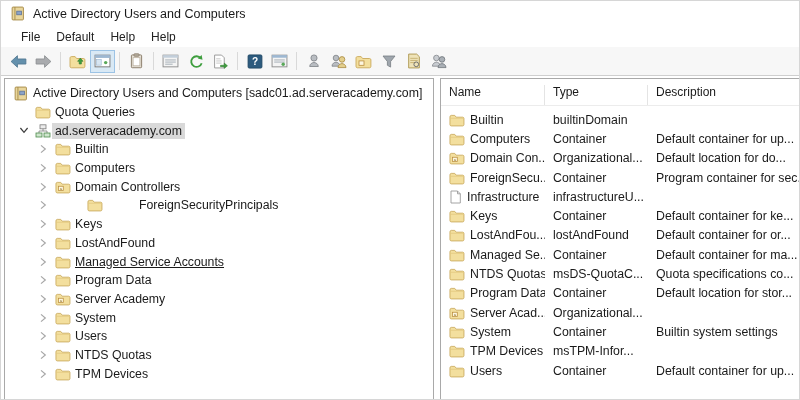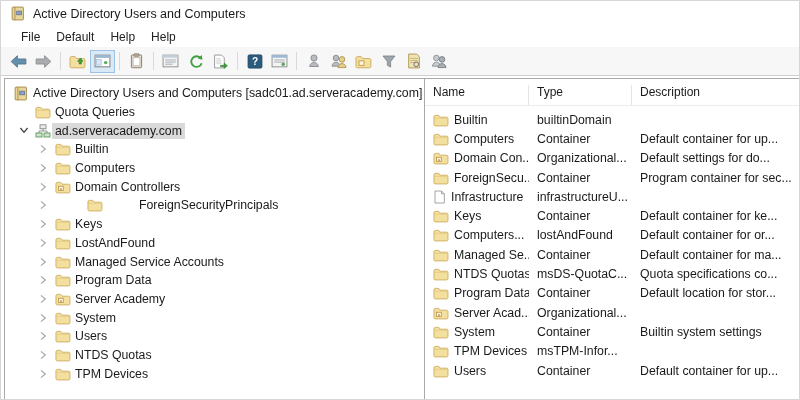--- a/index.html
+++ b/index.html
@@ -21,21 +21,21 @@
              background:#f7f7f7; border-bottom:1px solid #cfcfcf; }
   .tb-btn { width:25px; height:23px; display:flex; align-items:center; justify-content:center;
             background:transparent; border:1px solid transparent; }
   .tb-btn.pressed { background:#d9e9f5; border:1px solid #9cc3e5; }
   .tb-sep { width:1px; height:18px; background:#d9d9d9; margin:0 4px; }
 
   
   .content { position:absolute; top:75px; left:0; right:0; bottom:0; background:#fff; }
   .pane { position:absolute; top:2px; bottom:-1px; background:#fff; border:1px solid #a9a9a9; overflow:hidden; }
   #tree-pane { left:3px; width:430px; }
-  #list-pane { left:423px; right:-1px; }
+  #list-pane { left:439px; right:-1px; }
 
   
   .tree-inner { padding-top:5px; }
   .tree-row { height:18.7px; display:flex; align-items:center; font-size:12.3px; color:#1a1a1a; cursor:default; white-space:nowrap; }
   .chev-slot { width:16px; display:flex; align-items:center; justify-content:flex-start; flex:none; }
   .tree-icon { width:17px; display:flex; align-items:center; flex:none; }
   .tree-label { padding:1px 3px; }
   .tree-label.selected { background:#d9d9d9; }
 
   
@@ -338,21 +338,21 @@
               </svg>
             </span>
             <span class="tree-icon">
               <svg width="16" height="14" viewBox="0 0 17 14">
                 <path d="M1 3.6 C1 2.8 1.6 2.1 2.4 2.1 H6.1 L7.6 4 H14.6 C15.3 4 15.9 4.6 15.9 5.3 V11.9 C15.9 12.7 15.3 13.3 14.5 13.3 H2.4 C1.6 13.3 1 12.7 1 11.9 Z" fill="#f3df9e" stroke="#c9a95b" stroke-width="0.9"></path>
                 <path d="M1 5.2 H15.9" stroke="#e2c77e" stroke-width="0.8"></path>
               </svg>
             </span>
             <span class="tree-label">LostAndFound</span>
           </div>
-          <div class="tree-row" style="padding-left: 34px;">
+          <div class="tree-row" style="padding-left: 34px; text-decoration: underline;">
             <span class="chev-slot">
               <svg width="8" height="10" viewBox="0 0 8 10">
                 <path d="M2 1.4 L6.3 5 L2 8.6" fill="none" stroke="#a6a6a6" stroke-width="1.2"></path>
               </svg>
             </span>
             <span class="tree-icon">
               <svg width="16" height="14" viewBox="0 0 17 14">
                 <path d="M1 3.6 C1 2.8 1.6 2.1 2.4 2.1 H6.1 L7.6 4 H14.6 C15.3 4 15.9 4.6 15.9 5.3 V11.9 C15.9 12.7 15.3 13.3 14.5 13.3 H2.4 C1.6 13.3 1 12.7 1 11.9 Z" fill="#f3df9e" stroke="#c9a95b" stroke-width="0.9"></path>
                 <path d="M1 5.2 H15.9" stroke="#e2c77e" stroke-width="0.8"></path>
               </svg>
@@ -484,21 +484,21 @@
               <span>
                 <svg width="16" height="14" viewBox="0 0 17 14">
                   <path d="M1 3.6 C1 2.8 1.6 2.1 2.4 2.1 H6.1 L7.6 4 H14.6 C15.3 4 15.9 4.6 15.9 5.3 V11.9 C15.9 12.7 15.3 13.3 14.5 13.3 H2.4 C1.6 13.3 1 12.7 1 11.9 Z" fill="#f3df9e" stroke="#c9a95b" stroke-width="0.9"></path>
                   <rect x="3.6" y="6.2" width="5.2" height="4.6" fill="#fdf6e0" stroke="#b98d3e" stroke-width="0.8"></rect>
                   <text x="6.2" y="10.2" font-size="4.5" fill="#8a6a20" text-anchor="middle" font-family="Liberation Sans,sans-serif">a</text>
                 </svg>
               </span>
               <span>Domain Con...</span>
             </div>
             <div class="cell col-type">Organizational...</div>
-            <div class="cell col-desc">Default settings for do...</div>
+            <div class="cell col-desc">Default location for do...</div>
           </div>
           <div class="list-row">
             <div class="cell cell-name col-name">
               <span>
                 <svg width="16" height="14" viewBox="0 0 17 14">
                   <path d="M1 3.6 C1 2.8 1.6 2.1 2.4 2.1 H6.1 L7.6 4 H14.6 C15.3 4 15.9 4.6 15.9 5.3 V11.9 C15.9 12.7 15.3 13.3 14.5 13.3 H2.4 C1.6 13.3 1 12.7 1 11.9 Z" fill="#f3df9e" stroke="#c9a95b" stroke-width="0.9"></path>
                   <path d="M1 5.2 H15.9" stroke="#e2c77e" stroke-width="0.8"></path>
                 </svg>
               </span>
               <span>ForeignSecu...</span>
@@ -533,21 +533,21 @@
             <div class="cell col-desc">Default container for ke...</div>
           </div>
           <div class="list-row">
             <div class="cell cell-name col-name">
               <span>
                 <svg width="16" height="14" viewBox="0 0 17 14">
                   <path d="M1 3.6 C1 2.8 1.6 2.1 2.4 2.1 H6.1 L7.6 4 H14.6 C15.3 4 15.9 4.6 15.9 5.3 V11.9 C15.9 12.7 15.3 13.3 14.5 13.3 H2.4 C1.6 13.3 1 12.7 1 11.9 Z" fill="#f3df9e" stroke="#c9a95b" stroke-width="0.9"></path>
                   <path d="M1 5.2 H15.9" stroke="#e2c77e" stroke-width="0.8"></path>
                 </svg>
               </span>
-              <span>Computers...</span>
+              <span>LostAndFou...</span>
             </div>
             <div class="cell col-type">lostAndFound</div>
             <div class="cell col-desc">Default container for or...</div>
           </div>
           <div class="list-row">
             <div class="cell cell-name col-name">
               <span>
                 <svg width="16" height="14" viewBox="0 0 17 14">
                   <path d="M1 3.6 C1 2.8 1.6 2.1 2.4 2.1 H6.1 L7.6 4 H14.6 C15.3 4 15.9 4.6 15.9 5.3 V11.9 C15.9 12.7 15.3 13.3 14.5 13.3 H2.4 C1.6 13.3 1 12.7 1 11.9 Z" fill="#f3df9e" stroke="#c9a95b" stroke-width="0.9"></path>
                   <path d="M1 5.2 H15.9" stroke="#e2c77e" stroke-width="0.8"></path>

